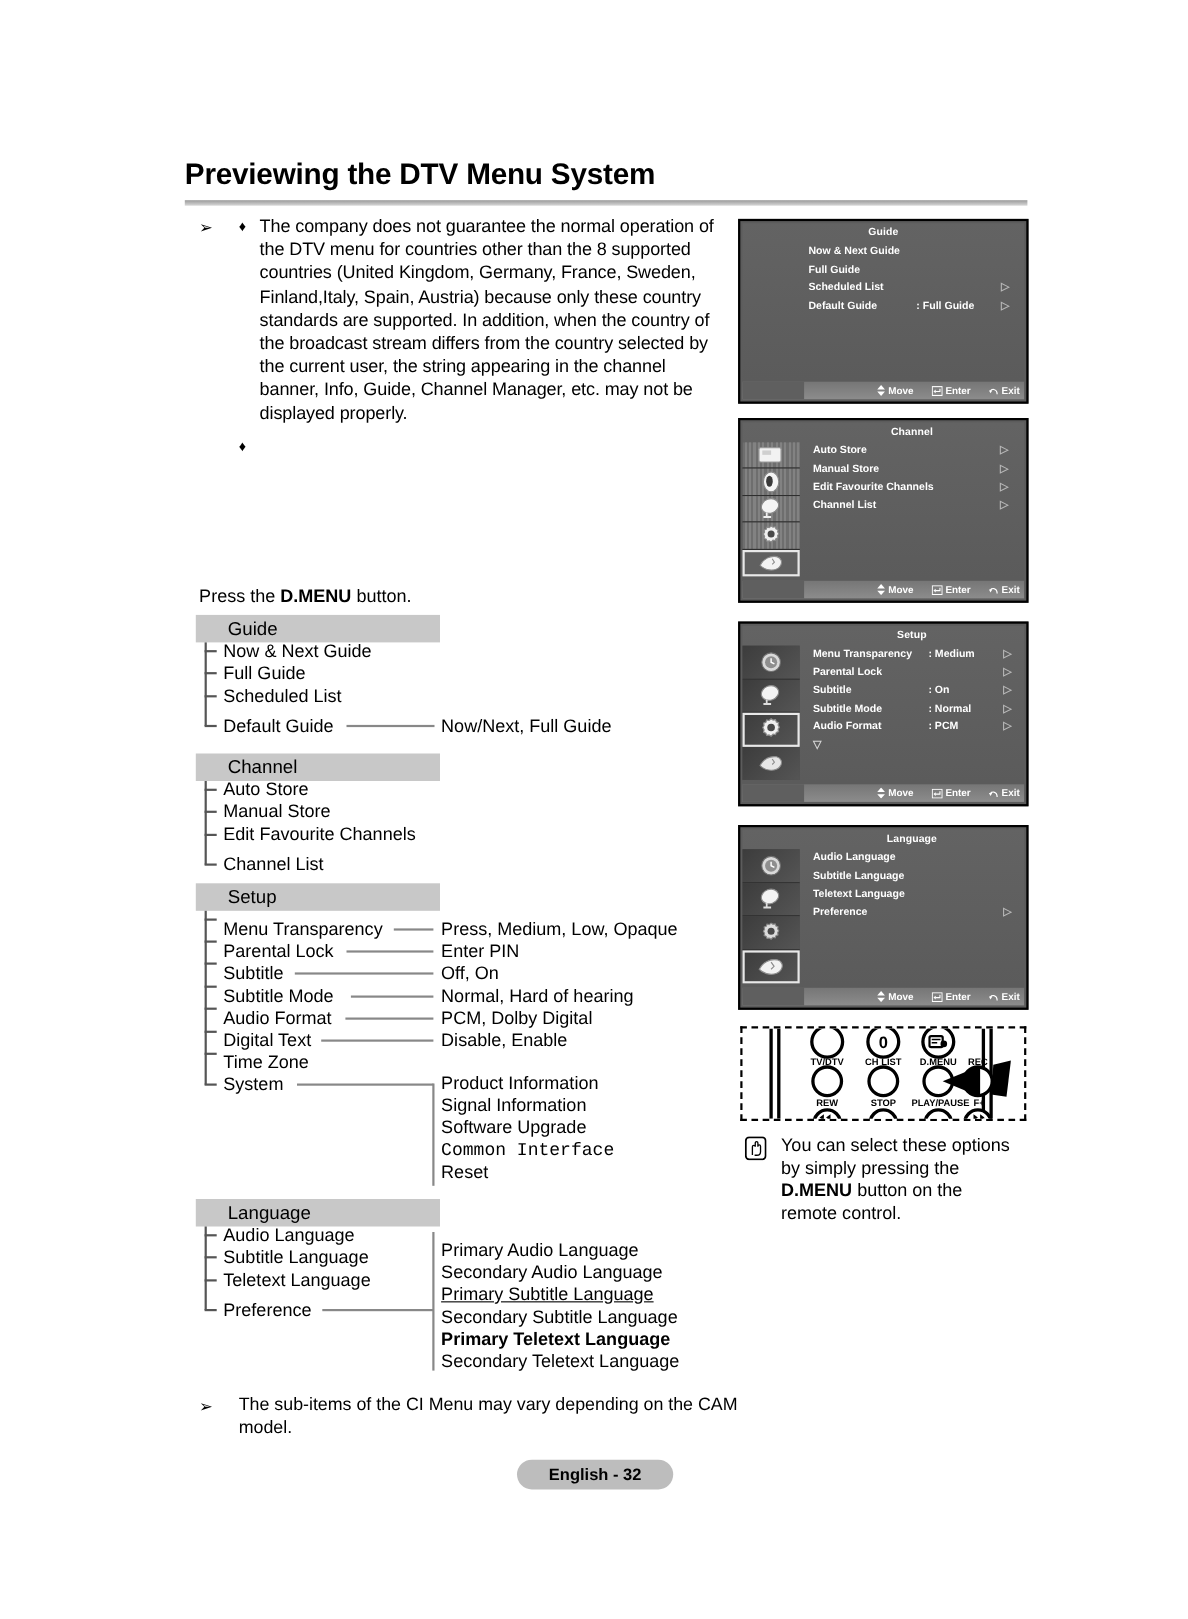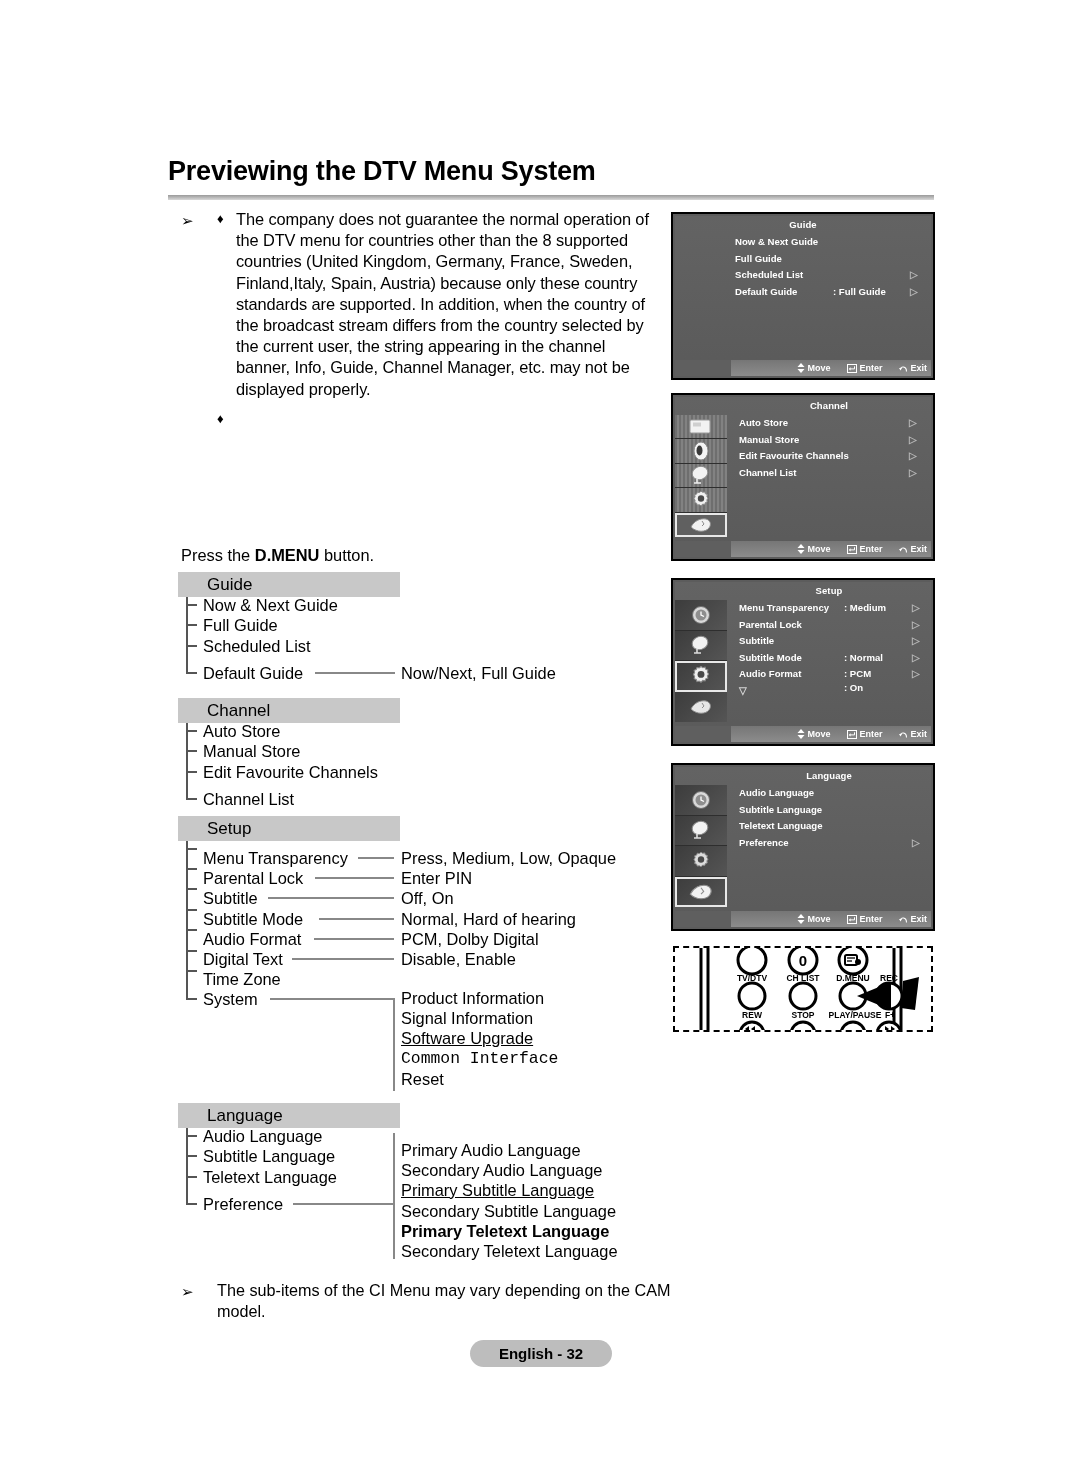--- a/index.html
+++ b/index.html
@@ -5,21 +5,21 @@
   * { box-sizing: border-box; }
   html, body { margin:0; padding:0; }
   body {
     width:1080px; height:1472px;
     background:#ffffff;
     font-family:"Liberation Sans", sans-serif;
     color:#000;
     position:relative;
     overflow:hidden;
   }
-  .page { position:absolute; left:0; top:16px; width:1080px; height:1067px; }
+  .page { position:absolute; left:0; top:3px; width:1080px; height:1067px; }
 
   
   .title {
     position:absolute; left:168px; top:140px;
     font-size:27px; font-weight:bold; letter-spacing:-0.2px;
     font-family:"Liberation Sans", sans-serif;
   }
   .title-rule {
     position:absolute; left:168px; top:179px; width:766px; height:5px;
     background:linear-gradient(to bottom,#9a9a9a 0%,#b9b9b9 50%,#d8d8d8 100%);
@@ -212,21 +212,21 @@
 
   <div class="rhs" style="left:401px; top:832px;">Press, Medium, Low, Opaque</div>
   <div class="rhs" style="left:401px; top:852px;">Enter PIN</div>
   <div class="rhs" style="left:401px; top:872px;">Off, On</div>
   <div class="rhs" style="left:401px; top:893px;">Normal, Hard of hearing</div>
   <div class="rhs" style="left:401px; top:913px;">PCM, Dolby Digital</div>
   <div class="rhs" style="left:401px; top:933px;">Disable, Enable</div>
 
   <div class="rhs" style="left:401px; top:972px;">Product Information</div>
   <div class="rhs" style="left:401px; top:992px;">Signal Information</div>
-  <div class="rhs" style="left:401px; top:1012px;text-decoration:underline;">Software Upgrade</div>
+  <div class="rhs" style="left:401px; top:1012px;">Software Upgrade</div>
   <div class="rhs" style="left:401px; top:1033px;font-family:Liberation Mono, monospace;">Common Interface</div>
   <div class="rhs" style="left:401px; top:1053px;">Reset</div>
 
   <div class="tree-head" style="left:178px; top:1087px; width:222px;">Language</div>
   <div class="tree-vline" style="left:186px; top:1112px; height:76px;"></div>
   <div class="tree-tick" style="left:186px; top:1119px;"></div>
   <div class="tree-tick" style="left:186px; top:1139px;"></div>
   <div class="tree-tick" style="left:186px; top:1160px;"></div>
   <div class="tree-tick" style="left:186px; top:1187px;"></div>
   <div class="tree-item" style="left:203px; top:1110px;">Audio Language</div>
@@ -411,21 +411,21 @@
           <span class="lbl">Menu Transparency</span>
           <span class="val" style="left:105px;">: Medium</span>
           <span class="arr" style="left:173px;">▷</span>
         </div>
         <div class="tv-row">
           <span class="lbl">Parental Lock</span>
           <span class="arr" style="left:173px;">▷</span>
         </div>
         <div class="tv-row">
           <span class="lbl">Subtitle</span>
-          <span class="val" style="left:105px;margin-top:47px;">: On</span>
+          <span class="val" style="left:105px;">: On</span>
           <span class="arr" style="left:173px;">▷</span>
         </div>
         <div class="tv-row">
           <span class="lbl">Subtitle  Mode</span>
           <span class="val" style="left:105px;">: Normal</span>
           <span class="arr" style="left:173px;">▷</span>
         </div>
         <div class="tv-row">
           <span class="lbl">Audio Format</span>
           <span class="val" style="left:105px;">: PCM</span>
@@ -581,20 +581,34 @@
       <circle cx="128" cy="86" r="12" fill="#fff" stroke="#000" stroke-width="3"></circle>
       <circle cx="178" cy="86" r="12" fill="#fff" stroke="#000" stroke-width="3"></circle>
       <circle cx="214" cy="86" r="12" fill="#fff" stroke="#000" stroke-width="3"></circle>
       <polygon points="74,78 70,81 74,84" fill="#000"></polygon>
         <polygon points="80,78 76,81 80,84" fill="#000"></polygon>
       <polygon points="210,78 214,81 210,84" fill="#000"></polygon>
         <polygon points="216,78 220,81 216,84" fill="#000"></polygon>
     </svg>
   </div>
 
+  <div class="note" style="left:677px; top:1028px; width:260px;">
+    <span class="hand-ic">
+      <svg width="20" height="22" viewBox="0 0 20 22">
+          <rect x="1" y="1" width="18" height="20" rx="3" fill="none" stroke="#000" stroke-width="1.6"></rect>
+          <path d="M7 17 V9.5 a1.3 1.3 0 0 1 2.6 0 V6 a1.2 1.2 0 0 1 2.4 0 v3.5 M12 9 a1.2 1.2 0 0 1 2.4 0 v5 c0 2 -1.5 3.2 -3.4 3.2 H9" fill="none" stroke="#000" stroke-width="1.2"></path>
+        </svg>
+    </span>
+    <div class="txt">
+      <div>You can select these options</div>
+      <div>by simply pressing the</div>
+      <div><b>D.MENU</b><span> button on the</span></div>
+      <div>remote control.</div>
+    </div>
+  </div>
 
   <div class="bottom-note">
     <span class="arw">➢</span>
     <p>The sub-items of the CI Menu may vary depending on the CAM model.</p>
   </div>
 
   <div class="footer">English - 32</div>
 
 </div>
 

